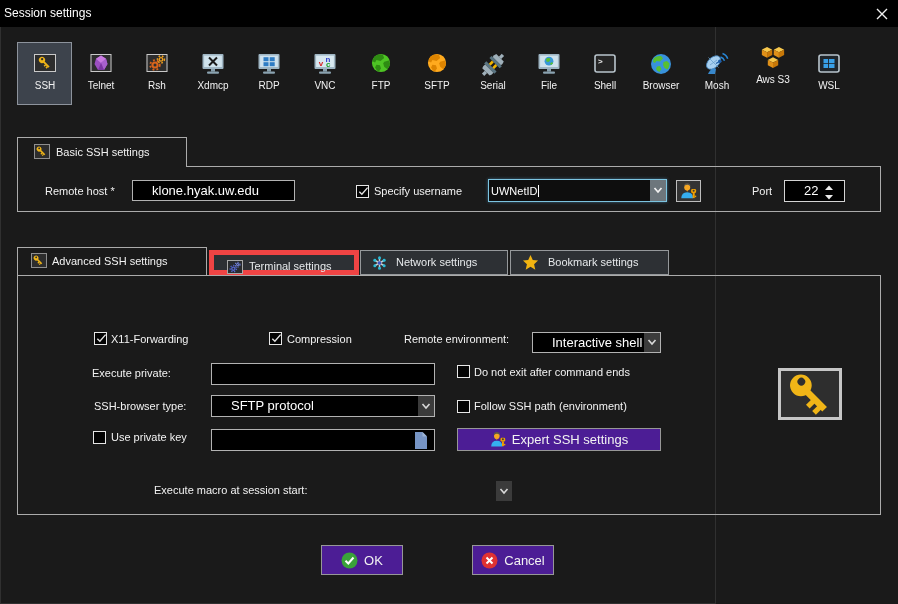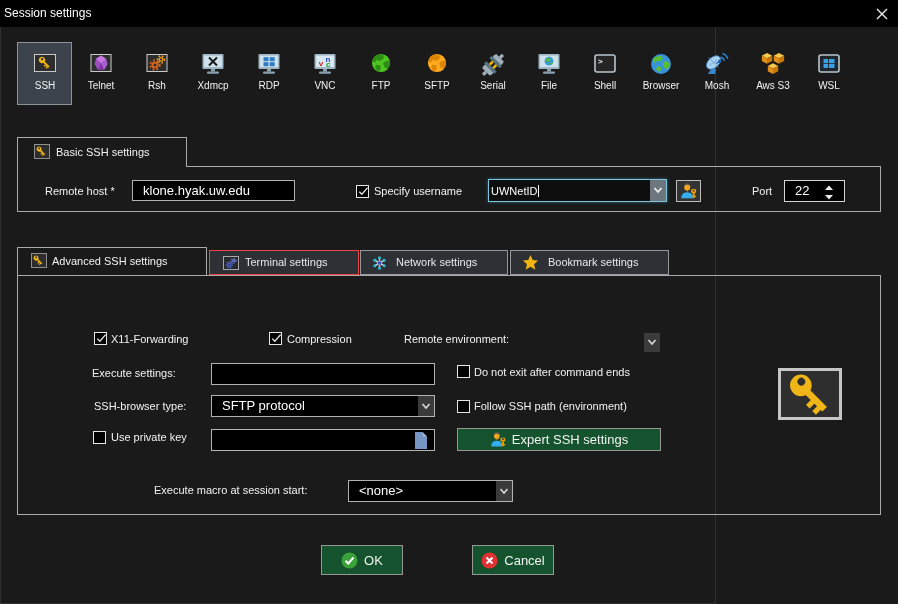--- a/index.html
+++ b/index.html
@@ -1,22 +1,22 @@
 <!DOCTYPE html>
 <html><head>
 <meta charset="utf-8">
 <style>
 *{margin:0;padding:0;box-sizing:border-box}
 html,body{width:898px;height:604px;overflow:hidden;background:#1a1a1a;font-family:"Liberation Sans",sans-serif}
 #dlg{position:relative;width:716px;height:604px;background:#1a1a1a;box-shadow:inset 0 0 0 1px #303030}
 .abs{position:absolute}
 .lbl{position:absolute;font-size:11px;line-height:15px;color:#f2f2f2;white-space:nowrap}
 .cb{position:absolute;width:13px;height:13px;background:#030303;border:1px solid #e6e6e6}
-.fld{position:absolute;background:#000;border:1px solid #b2b2b2;color:#fff;font-size:13px;line-height:19px;padding:0 10px;white-space:nowrap}
-.btn{position:absolute;background:#14532d;border:1px solid #979797;color:#f2f2f2;font-size:13px;display:flex;align-items:center;justify-content:center;white-space:nowrap}
+.fld{position:absolute;background:#000;border:1px solid #b2b2b2;color:#fff;font-size:13px;line-height:19px;padding:0 19px;white-space:nowrap}
+.btn{position:absolute;background:#4c1d95;border:1px solid #979797;color:#f2f2f2;font-size:13px;display:flex;align-items:center;justify-content:center;white-space:nowrap}
 .grp{position:absolute;border:1px solid #ababab}
 .cell{position:absolute;width:56px;height:46px;text-align:center}
 .ilabel{position:absolute;top:30px;width:100%;text-align:center;font-size:10px;color:#f2f2f2}
 .ibox{position:absolute;left:50%;transform:translateX(-50%);top:2px;width:21px;height:18px;background:#2d2d2d;border:1px solid #c9c9c9}
 .icn{position:absolute;left:50%;transform:translateX(-50%);top:0}
 .arrbtn{position:absolute;background:#3b3b3b;display:flex;align-items:center;justify-content:center}
 </style>
 </head>
 <body>
 <div id="dlg">
@@ -201,21 +201,21 @@
           <circle cx="14.8" cy="9.2" r="1.8" fill="#1f5fa8"></circle>
           <path d="M11 11.5 L14.8 9.2" stroke="#1f5fa8" stroke-width="1.2"></path>
           <g fill="none" stroke="#2888d8" stroke-width="1.5">
             <path d="M15.5 5 Q18.5 5.8 19.5 8.8"></path>
             <path d="M17.5 1.5 Q21.5 2.8 22.7 6.8"></path>
           </g>
         </svg>
     <div class="ilabel">Mosh</div>
   </div>
 
-  <div class="cell" style="left:745px;top:50px">
+  <div class="cell" style="left:745px;top:44px">
     <svg class="icn" style="top:2px" width="25" height="23" viewBox="0 0 24 22">
           <g>
             <path d="M6.3 1 L11.3 3.5 L6.3 6 L1.3 3.5 Z" fill="#f8c84c"></path>
             <path d="M1.3 3.5 L6.3 6 L6.3 11.2 L1.3 8.7 Z" fill="#e09018"></path>
             <path d="M11.3 3.5 L6.3 6 L6.3 11.2 L11.3 8.7 Z" fill="#c87808"></path>
             <path d="M17.7 1 L22.7 3.5 L17.7 6 L12.7 3.5 Z" fill="#f8c84c"></path>
             <path d="M12.7 3.5 L17.7 6 L17.7 11.2 L12.7 8.7 Z" fill="#e09018"></path>
             <path d="M22.7 3.5 L17.7 6 L17.7 11.2 L22.7 8.7 Z" fill="#c87808"></path>
             <path d="M12 10.8 L17 13.3 L12 15.8 L7 13.3 Z" fill="#f8c84c"></path>
             <path d="M7 13.3 L12 15.8 L12 21 L7 18.5 Z" fill="#e09018"></path>
@@ -281,21 +281,21 @@
       <rect x="12" y="10.4" width="1.9" height="4.8" fill="#f0a000"></rect>
       <rect x="13.9" y="12.9" width="1.4" height="1.4" fill="#f0a000"></rect>
     </svg>
   <div class="lbl" style="left:752px;top:184px">Port</div>
   <div class="fld" style="left:784px;top:180px;width:61px;height:22px;border-color:#d4d4d4">22</div>
   <svg class="abs" style="left:824px;top:185px" width="10" height="15" viewBox="0 0 10 15">
       <path d="M5 0.5 L9 5 L1 5 Z" fill="#ececec"></path>
       <path d="M5 14.5 L1 10 L9 10 Z" fill="#ececec"></path>
     </svg>
 
-  <div class="abs" style="left:209px;top:250px;width:150px;height:25px;background:#2d3034;border:1px solid #ef4444">
+  <div class="abs" style="left:209px;top:250px;width:150px;height:25px;background:#2d3034;border:5px solid #ef4444">
     <div class="abs" style="left:13px;top:5px;width:16px;height:14px;background:#282b2e;border:1px solid #a8a8a8"></div>
     <svg class="abs" style="left:15px;top:6px" width="12" height="12" viewBox="0 0 16 16">
         <circle cx="5.8" cy="10.2" r="3" fill="#5565cc"></circle>
         <circle cx="5.8" cy="10.2" r="4.2" fill="none" stroke="#5565cc" stroke-width="1.7" stroke-dasharray="1.8 2"></circle>
         <circle cx="5.8" cy="10.2" r="1.2" fill="#282b2e"></circle>
         <circle cx="11.6" cy="4.8" r="2" fill="#7888e8"></circle>
         <circle cx="11.6" cy="4.8" r="3.1" fill="none" stroke="#7888e8" stroke-width="1.4" stroke-dasharray="1.5 1.7"></circle>
         <circle cx="11.6" cy="4.8" r="0.8" fill="#282b2e"></circle>
       </svg>
     <div class="lbl" style="left:35px;top:4px;color:#e6e9eb">Terminal settings</div>
@@ -347,27 +347,28 @@
       </svg>
     </div>
   <div class="lbl" style="left:111px;top:332px">X11-Forwarding</div>
   <div class="cb" style="left:269px;top:332px">
       <svg style="position:absolute;left:0px;top:-1px" width="12" height="12" viewBox="0 0 13 13">
         <path d="M2.5 7.2 L5.3 10 L11.5 2.8" stroke="#e2e2e2" stroke-width="1.5" fill="none"></path>
       </svg>
     </div>
   <div class="lbl" style="left:287px;top:332px">Compression</div>
   <div class="lbl" style="left:404px;top:332px">Remote environment:</div>
+  <div class="fld" style="left:532px;top:332px;width:129px;height:21px">Interactive shell</div>
   <div class="arrbtn" style="left:644px;top:333px;width:16px;height:19px">
       <svg width="10" height="7" viewBox="0 0 10 7">
         <path d="M1.5 1 L5 5 L8.5 1" stroke="#d8d8d8" stroke-width="1.6" fill="none"></path>
       </svg>
     </div>
 
-  <div class="lbl" style="left:92px;top:366px">Execute settings:</div>
+  <div class="lbl" style="left:92px;top:366px">Execute private:</div>
   <div class="fld" style="left:211px;top:363px;width:224px;height:22px"></div>
   <div class="cb" style="left:457px;top:365px"></div>
   <div class="lbl" style="left:474px;top:365px">Do not exit after command ends</div>
 
   <div class="lbl" style="left:94px;top:399px">SSH-browser type:</div>
   <div class="fld" style="left:211px;top:395px;width:224px;height:22px">SFTP protocol</div>
   <div class="arrbtn" style="left:418px;top:396px;width:16px;height:20px">
       <svg width="10" height="7" viewBox="0 0 10 7">
         <path d="M1.5 1 L5 5 L8.5 1" stroke="#d8d8d8" stroke-width="1.6" fill="none"></path>
       </svg>
@@ -387,21 +388,20 @@
         <path d="M3.8 4.6 Q3.6 1.2 6.8 1.1 Q10 1.2 9.9 4.3 Q8.7 2.5 6.8 2.7 Q4.7 2.7 3.8 4.6 Z" fill="#5a564c"></path>
         <path d="M5.9 7.5 L7.7 7.5 L6.8 9.3 Z" fill="#e8941a"></path>
         <path d="M1.2 15.4 Q1.3 9.7 6.8 9.7 Q12.3 9.7 12.4 15.4 Z" fill="#35aef0"></path>
         <rect x="10.5" y="6.7" width="4.7" height="3.7" rx="1.2" fill="#f0a000"></rect>
         <circle cx="12.9" cy="8.3" r="0.95" fill="#3a3a3a"></circle>
         <rect x="12" y="10.4" width="1.9" height="4.8" fill="#f0a000"></rect>
         <rect x="13.9" y="12.9" width="1.4" height="1.4" fill="#f0a000"></rect>
       </svg>Expert SSH settings</div>
 
   <div class="lbl" style="left:154px;top:483px">Execute macro at session start:</div>
-  <div class="fld" style="left:348px;top:480px;width:165px;height:22px">&lt;none&gt;</div>
   <div class="arrbtn" style="left:496px;top:481px;width:16px;height:20px">
       <svg width="10" height="7" viewBox="0 0 10 7">
         <path d="M1.5 1 L5 5 L8.5 1" stroke="#d8d8d8" stroke-width="1.6" fill="none"></path>
       </svg>
     </div>
 
   <div class="abs" style="left:778px;top:368px;width:64px;height:52px;background:#2e2e2e;border:3px solid #c6c6c6"></div>
   <svg class="abs" style="left:786px;top:371px" width="47" height="46" viewBox="0 0 24 24">
       <g transform="rotate(45 12 12) translate(12 12) scale(1.18) translate(-12 -12)" fill="#f0b517">
         <circle cx="6.6" cy="12" r="4.8"></circle>

